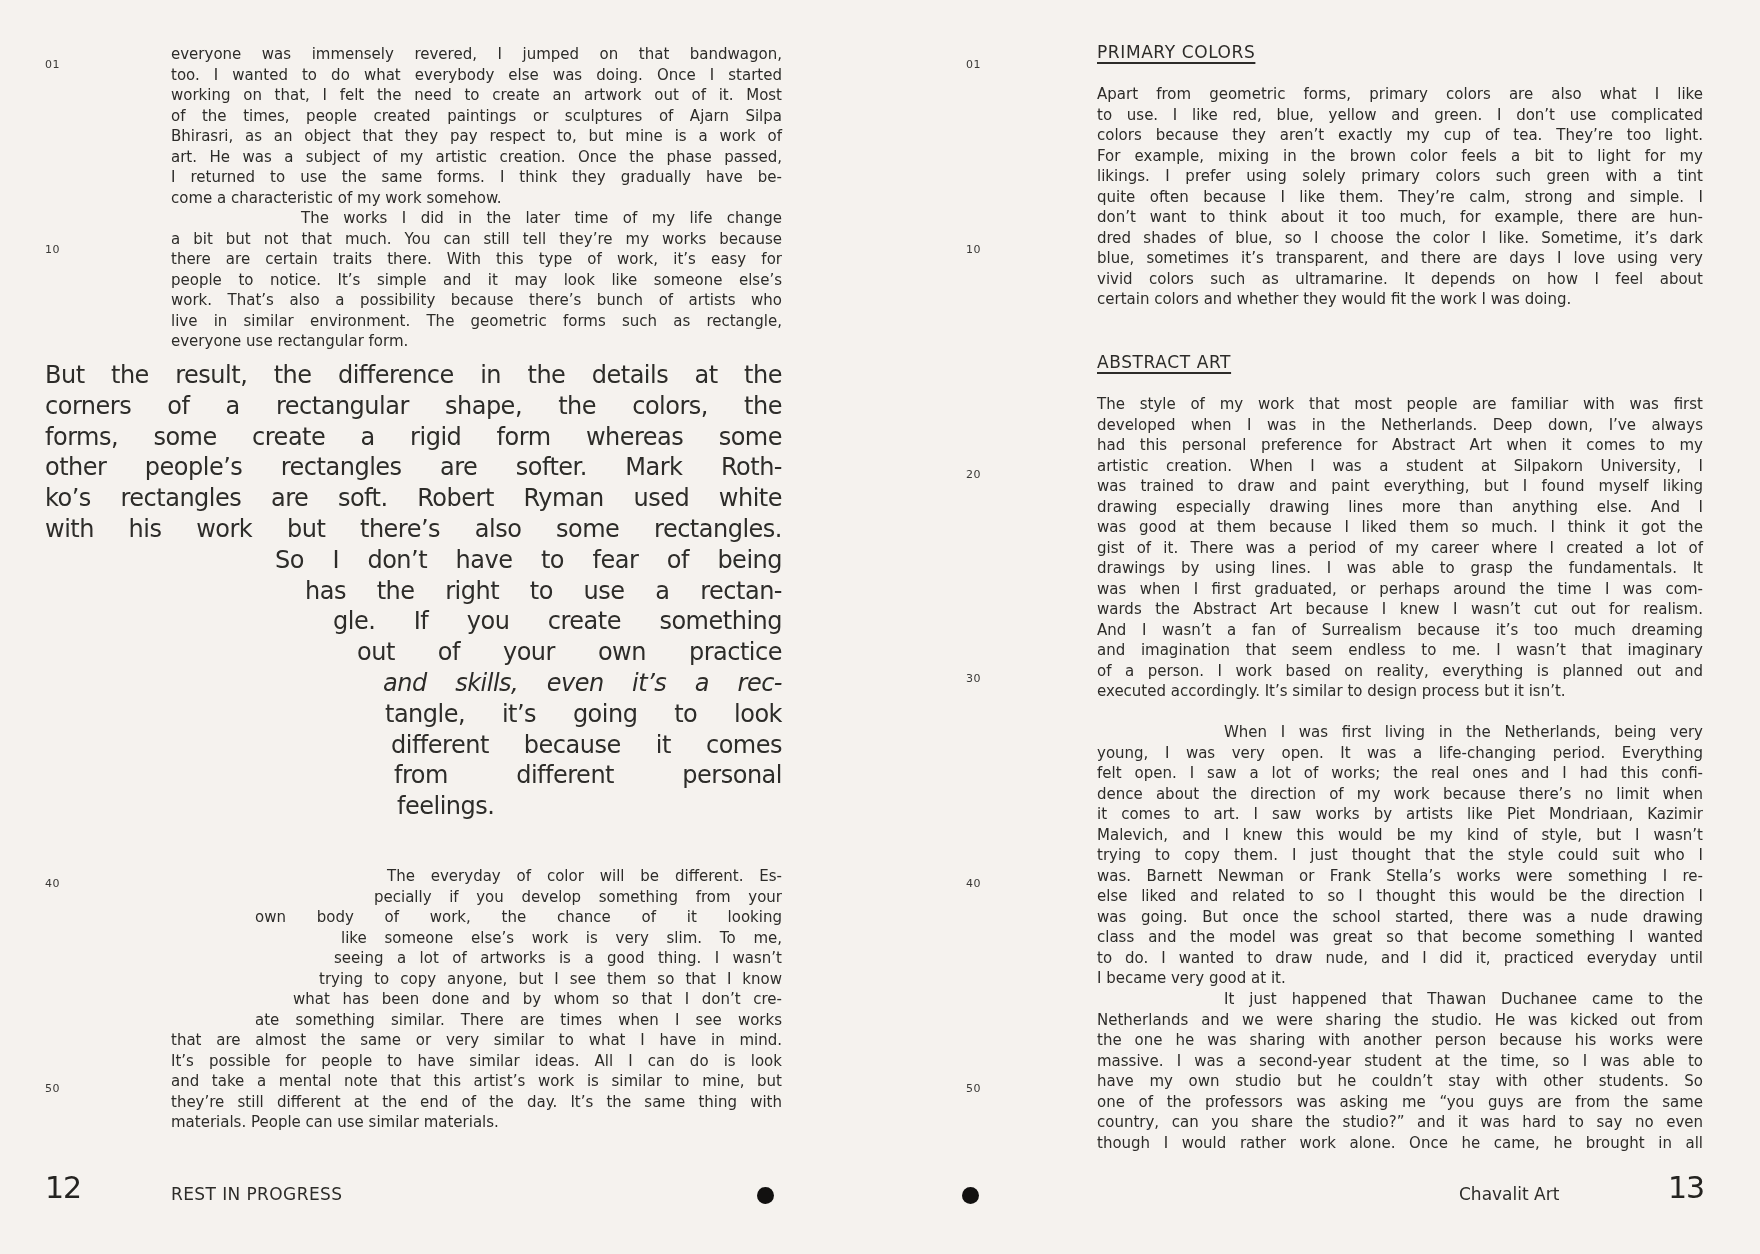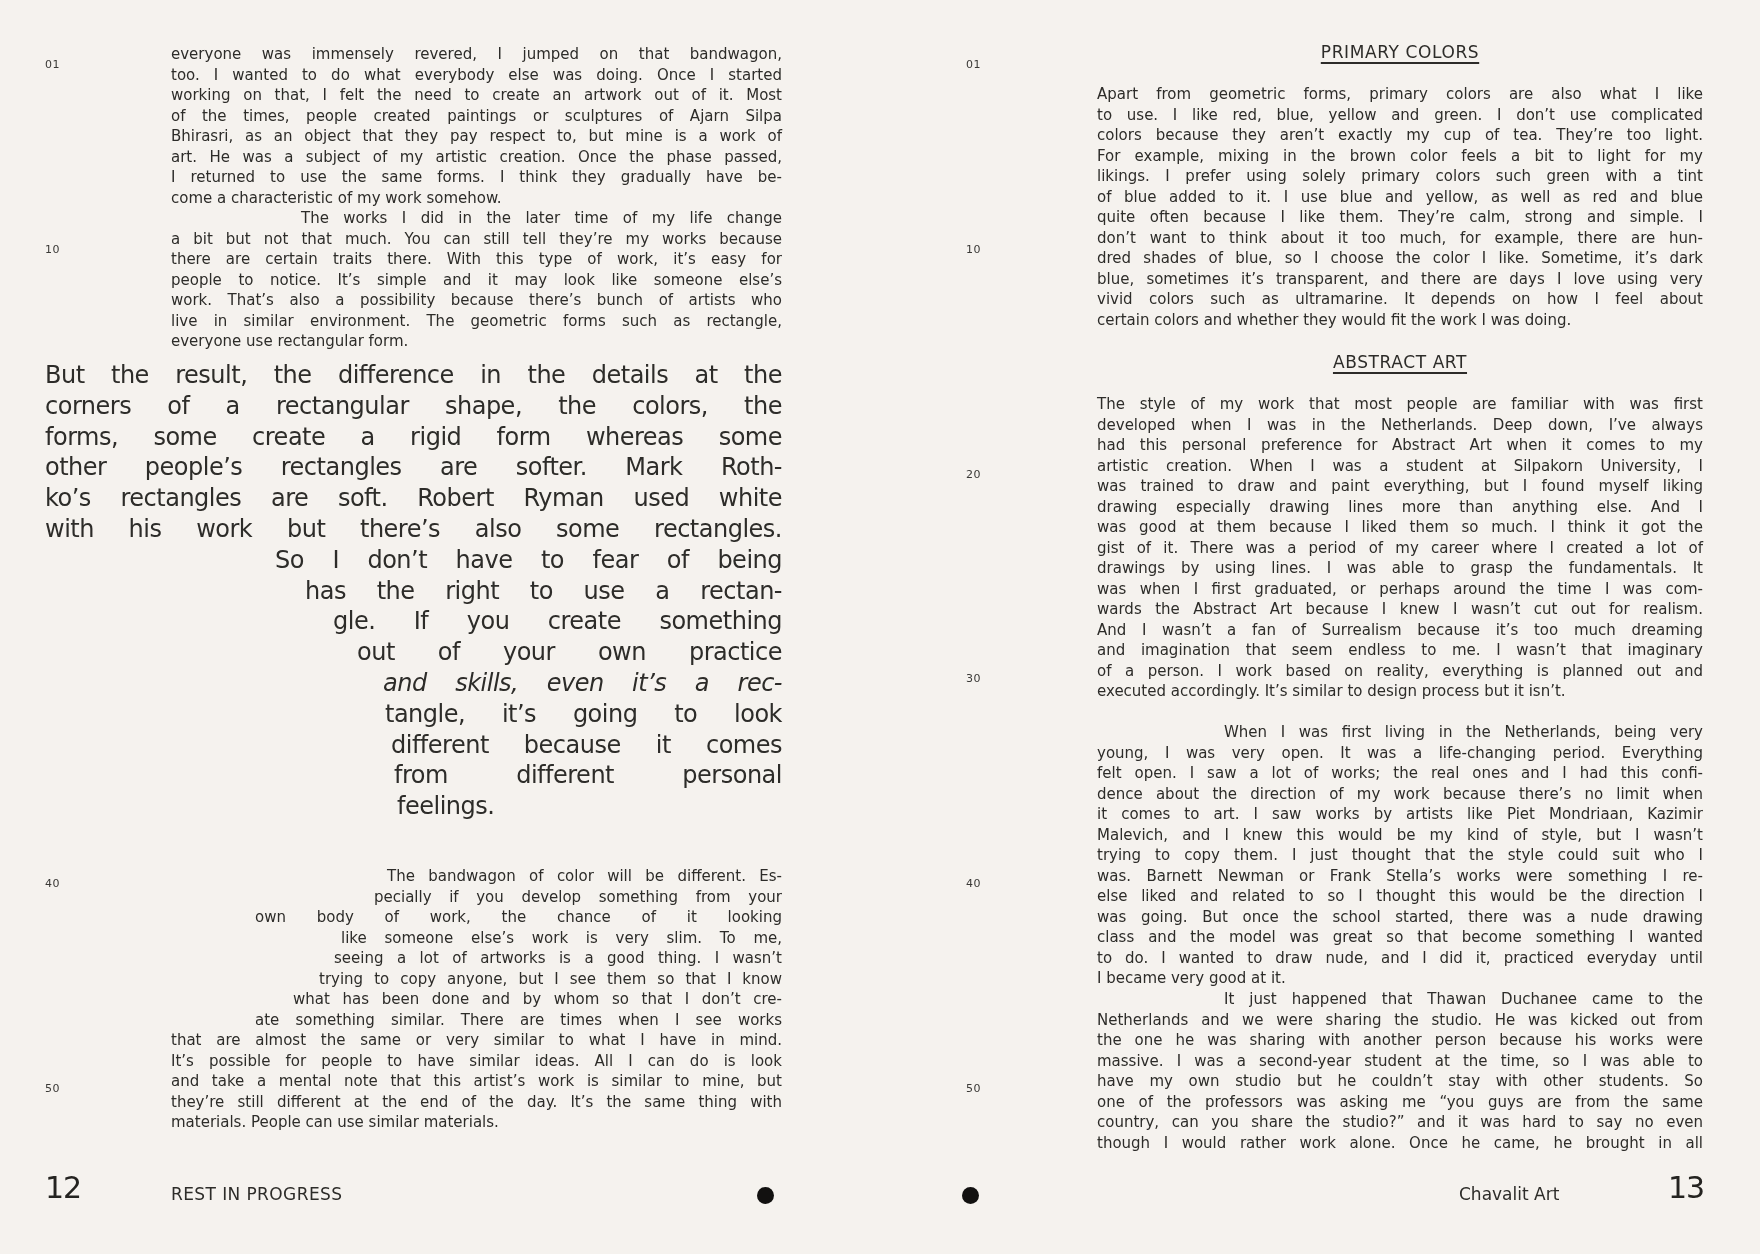--- a/index.html
+++ b/index.html
@@ -49,21 +49,21 @@
   .lp-para3 .tl:nth-child(7){margin-left:122px;}
   .lp-para3 .tl:nth-child(8){margin-left:84px;}
   
   .rp-para1{left:1097px;top:84px;width:606px;}
   .rp-para2{left:1097px;top:394px;width:606px;}
   .rp-para3{left:1097px;top:722px;width:606px;}
   .rp-para3 .tl:first-child{margin-left:127px;}
   .rp-para4{left:1097px;top:989px;width:606px;}
   .rp-para4 .tl:first-child{margin-left:127px;}
   .heading{
-    position:absolute;left:1097px;width:606px;text-align:center;
+    position:absolute;left:1097px;width:606px;
     font-size:17px;letter-spacing:0.6px;
   }
   .heading span{
     text-decoration:underline;
     text-decoration-thickness:1.5px;
     text-underline-offset:4px;
   }
   .rp-h1{top:42px;}
   .rp-h2{top:352px;}
   
@@ -139,21 +139,21 @@
         <span class="tl">gle. If you create something</span>
         <span class="tl">out of your own practice</span>
         <span class="tl">and skills, even it’s a rec-</span>
         <span class="tl">tangle, it’s going to look</span>
         <span class="tl">different because it comes</span>
         <span class="tl">from different personal</span>
         <span class="tl">feelings.</span>
       </div>
 
     <div class="para lp-para3">
-        <span class="tl">The bandwagon of color will be different. Es-</span>
+        <span class="tl">The everyday of color will be different. Es-</span>
         <span class="tl">pecially if you develop something from your</span>
         <span class="tl">own body of work, the chance of it looking</span>
         <span class="tl">like someone else’s work is very slim. To me,</span>
         <span class="tl">seeing a lot of artworks is a good thing. I wasn’t</span>
         <span class="tl">trying to copy anyone, but I see them so that I know</span>
         <span class="tl">what has been done and by whom so that I don’t cre-</span>
         <span class="tl">ate something similar. There are times when I see works</span>
         <span class="tl">that are almost the same or very similar to what I have in mind.</span>
         <span class="tl">It’s possible for people to have similar ideas. All I can do is look</span>
         <span class="tl">and take a mental note that this artist’s work is similar to mine, but</span>
@@ -179,21 +179,20 @@
     <div class="heading rp-h1">
       <span>PRIMARY COLORS</span>
     </div>
 
     <div class="para rp-para1">
         <span class="tl">Apart from geometric forms, primary colors are also what I like</span>
         <span class="tl">to use. I like red, blue, yellow and green. I don’t use complicated</span>
         <span class="tl">colors because they aren’t exactly my cup of tea. They’re too light.</span>
         <span class="tl">For example, mixing in the brown color feels a bit to light for my</span>
         <span class="tl">likings. I prefer using solely primary colors such green with a tint</span>
-        <span class="tl">of blue added to it. I use blue and yellow, as well as red and blue</span>
         <span class="tl">quite often because I like them. They’re calm, strong and simple. I</span>
         <span class="tl">don’t want to think about it too much, for example, there are hun-</span>
         <span class="tl">dred shades of blue, so I choose the color I like. Sometime, it’s dark</span>
         <span class="tl">blue, sometimes it’s transparent, and there are days I love using very</span>
         <span class="tl">vivid colors such as ultramarine. It depends on how I feel about</span>
         <span class="tl">certain colors and whether they would fit the work I was doing.</span>
       </div>
 
     <div class="heading rp-h2">
       <span>ABSTRACT ART</span>

